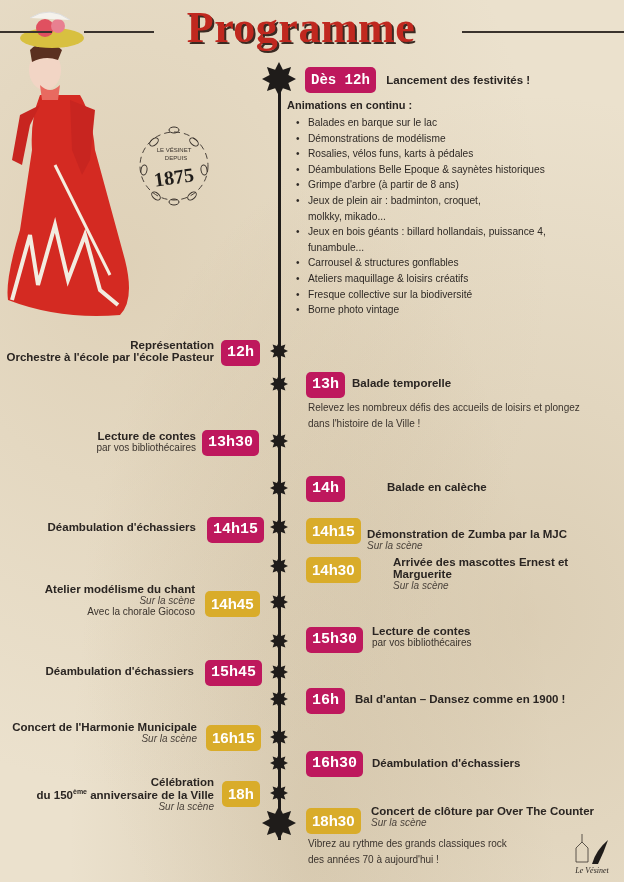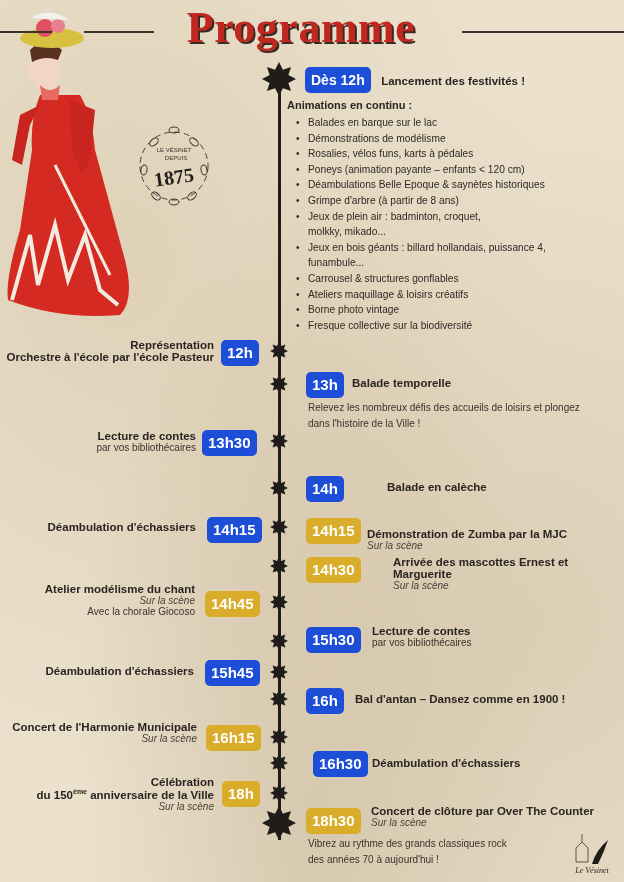--- a/index.html
+++ b/index.html
@@ -22,21 +22,21 @@
     text-shadow: 2px 2px 0 #3a2a22;
   }
   .rule { height: 2px; background: #3a332d; top: 31px; }
   .timeline { left: 278px; width: 3px; top: 70px; height: 770px; background: #1f1c1a; }
   .star { width: 18px; height: 18px; left: 270px; }
   .star.big { width: 34px; height: 34px; left: 262px; }
   .badge {
     display: inline-block; border-radius: 5px; color: #fff; font-weight: bold;
     font-size: 15px; padding: 3px 6px; line-height: 20px; text-align: center;
   }
-  .red { background: #1d4ed8; }
+  .red { background: #be185d; font-family: Liberation Mono, monospace; }
   .gold { background: #d9ac2a; }
   .ev-title { font-weight: bold; font-size: 11.5px; color: #2a2522; }
   .ev-sub { font-size: 10px; color: #3a332d; }
   .ev-it { font-style: italic; font-size: 10px; color: #4a423b; }
   .left { text-align: right; }
   .anim-head { left: 287px; top: 99px; font-weight: bold; font-size: 11px; }
   .anim-list { left: 300px; top: 115px; width: 300px; font-size: 10.2px; list-style: none; line-height: 15.6px; color: #2e2925; }
   .anim-list li { position: relative; padding-left: 8px; }
   .anim-list li::before { content: "•"; position: absolute; left: -4px; }
   .desc { font-size: 10px; line-height: 16px; color: #3a332d; }
@@ -143,31 +143,30 @@
 <div class="abs" style="left:305px;top:67px;">
   <span class="badge red" style="font-size:14px;">Dès 12h</span>
   <span class="ev-title" style="margin-left:6px;font-size:11.5px;">Lancement des festivités !</span>
 </div>
 
 <div class="abs anim-head">Animations en continu :</div>
 <ul class="abs anim-list">
   <li>Balades en barque sur le lac</li>
   <li>Démonstrations de modélisme</li>
   <li>Rosalies, vélos funs, karts à pédales</li>
-  <li>Poneys (animation payante – enfants &lt; 120 cm)</li>
   <li>Déambulations Belle Epoque &amp; saynètes historiques</li>
   <li>Grimpe d'arbre (à partir de 8 ans)</li>
   <li>Jeux de plein air : badminton, croquet,</li>
   <li style="list-style:none;" class="cont">molkky, mikado...</li>
   <li>Jeux en bois géants : billard hollandais, puissance 4,</li>
   <li class="cont">funambule...</li>
   <li>Carrousel &amp; structures gonflables</li>
   <li>Ateliers maquillage &amp; loisirs créatifs</li>
+  <li>Fresque collective sur la biodiversité</li>
   <li>Borne photo vintage</li>
-  <li>Fresque collective sur la biodiversité</li>
 </ul>
 <style>.anim-list li.cont::before{content:"";}</style>
 
 <div class="abs left" style="right:410px;top:339px;">
   <div class="ev-title">Représentation</div>
   <div class="ev-title">Orchestre à l'école par l'école Pasteur</div>
 </div>
 <span class="abs badge red" style="left:221px;top:340px;">12h</span>
 
 <div class="abs left" style="right:428px;top:430px;">
@@ -230,21 +229,21 @@
 
 <span class="abs badge red" style="left:306px;top:627px;">15h30</span>
 <div class="abs" style="left:372px;top:625px;">
   <div class="ev-title">Lecture de contes</div>
   <div class="ev-sub">par vos bibliothécaires</div>
 </div>
 
 <span class="abs badge red" style="left:306px;top:688px;">16h</span>
 <div class="abs ev-title" style="left:355px;top:693px;">Bal d'antan – Dansez comme en 1900 !</div>
 
-<span class="abs badge red" style="left:313px;top:751px;">16h30</span>
+<span class="abs badge red" style="left:306px;top:751px;">16h30</span>
 <div class="abs ev-title" style="left:372px;top:757px;">Déambulation d'échassiers</div>
 
 <span class="abs badge gold" style="left:306px;top:808px;">18h30</span>
 <div class="abs" style="left:371px;top:805px;">
   <div class="ev-title">Concert de clôture par Over The Counter</div>
   <div class="ev-it">Sur la scène</div>
 </div>
 <div class="abs desc" style="left:308px;top:836px;width:250px;">
   <div>Vibrez au rythme des grands classiques rock</div>
   <div>des années 70 à aujourd'hui !</div>

